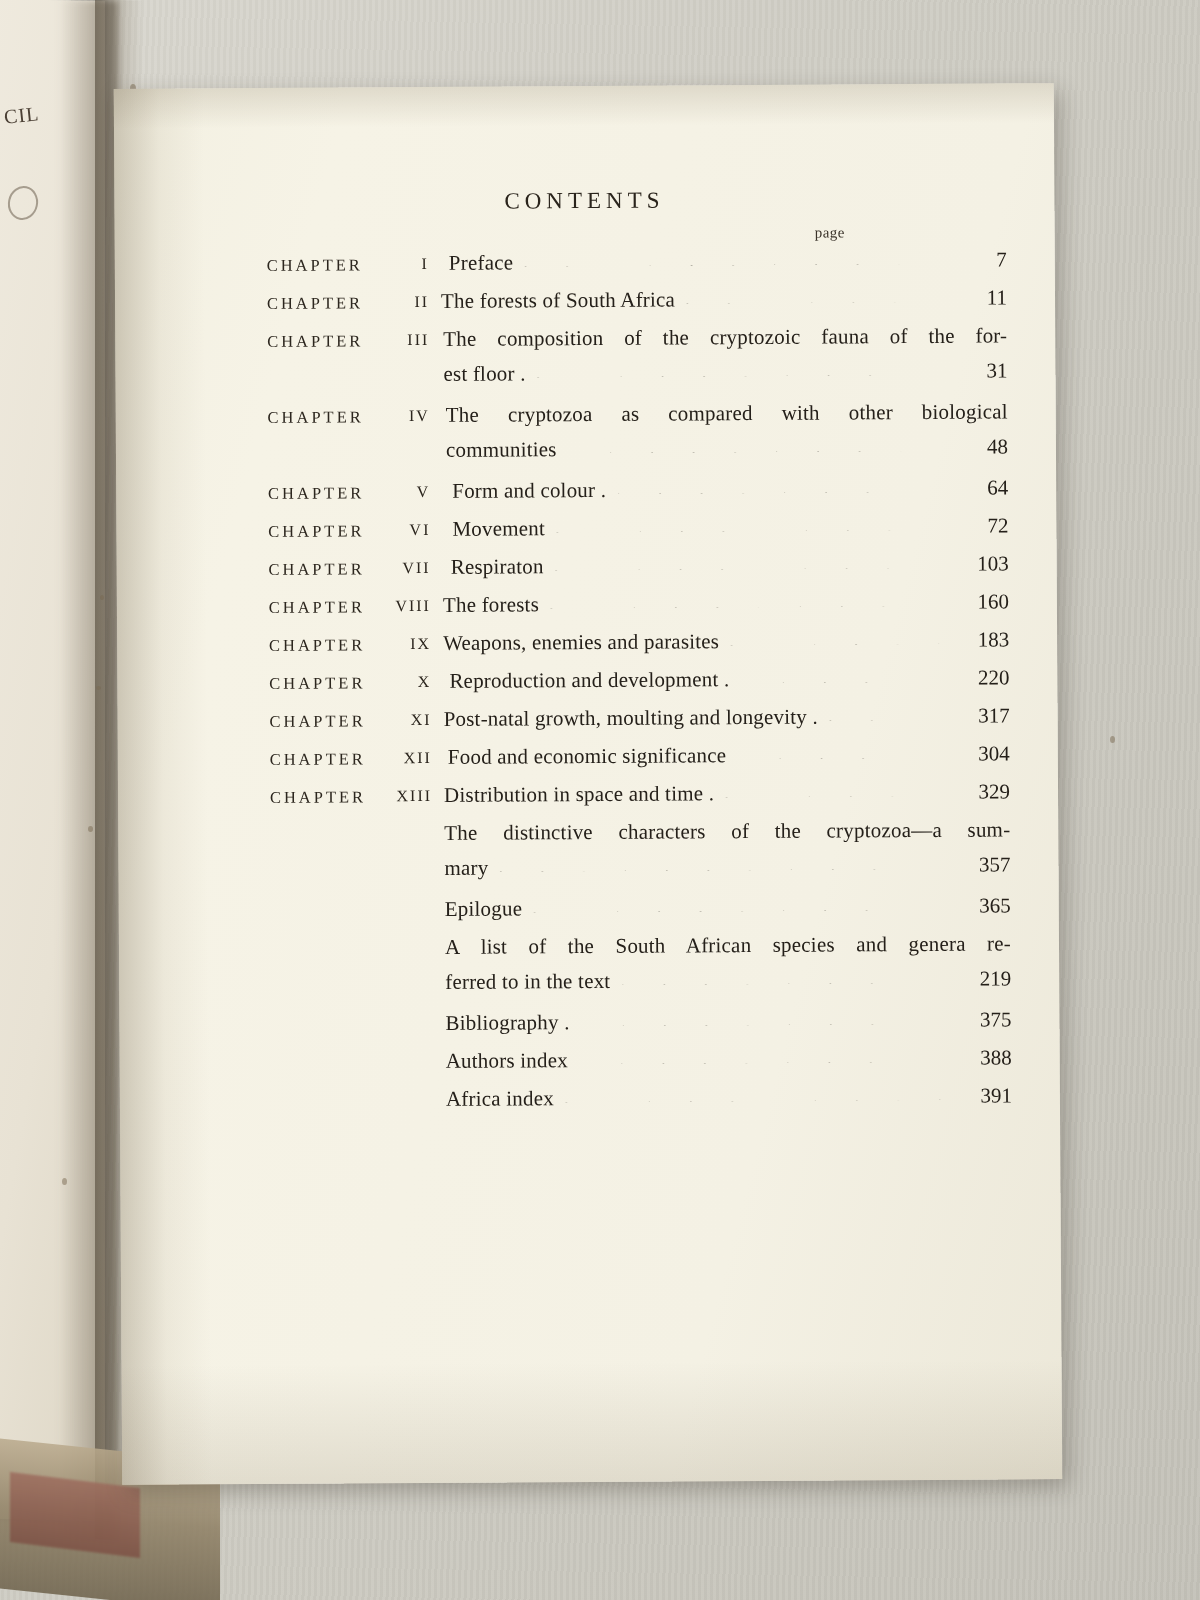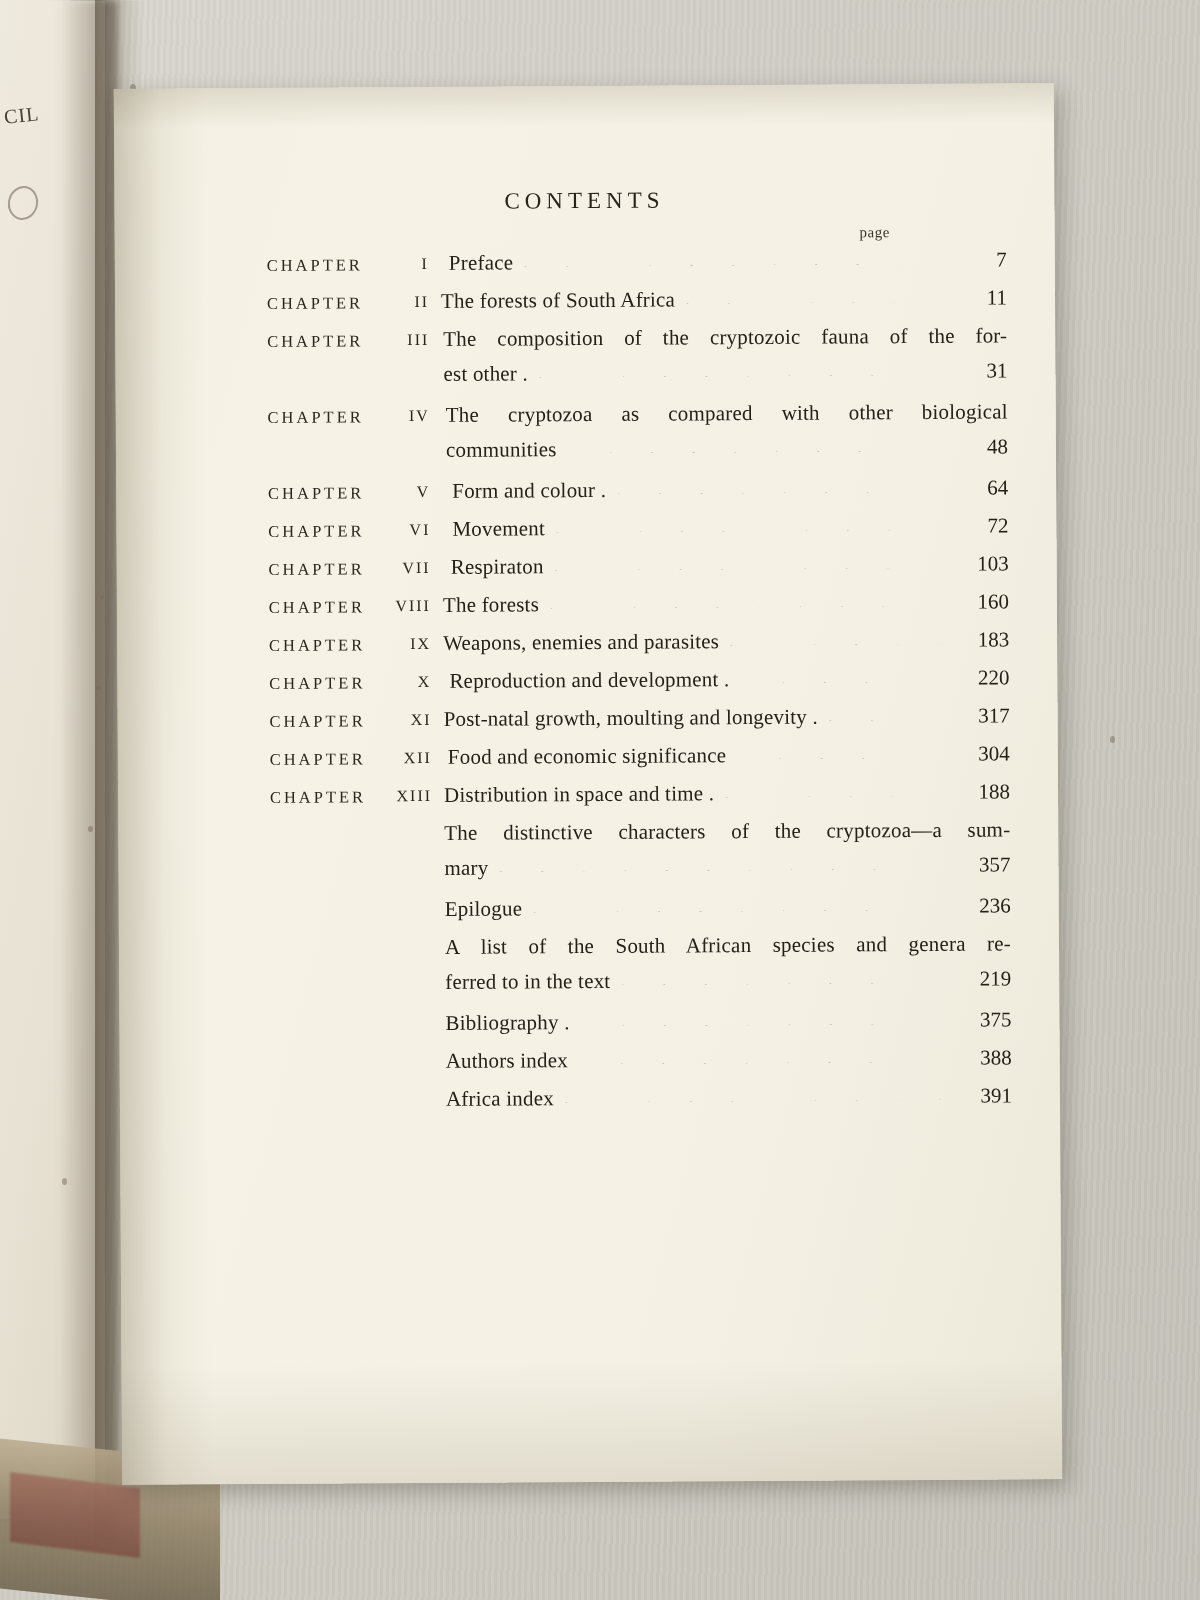--- a/index.html
+++ b/index.html
@@ -139,21 +139,21 @@
     width: 940px;
     text-align: center;
     font-size: 23px;
     letter-spacing: 5px;
     color: #2a241c;
   }
   .page-word {
     position: absolute;
     left: 700px; top: 140px;
     width: 120px;
-    text-align: center;
+    text-align: left;
     font-size: 15px;
     color: #3a332a;
     letter-spacing: 0.5px;
   }
 
   .toc {
     position: absolute;
     left: 52px;
     top: 164px;
     width: 840px;
@@ -290,21 +290,21 @@
             </div>
           </div>
           <div class="row two-line">
             <div class="chap">CHAPTER</div>
             <div class="num">III</div>
             <div class="body" style="padding-left: 2px;">
               <div class="line1">
                 <span class="txt spread">The composition of the cryptozoic fauna of the for-</span>
               </div>
               <div class="line2">
-                <span class="txt">est other .</span>
+                <span class="txt">est floor .</span>
                 <span class="leader"></span>
                 <span class="pg">31</span>
               </div>
             </div>
           </div>
           <div class="row two-line">
             <div class="chap">CHAPTER</div>
             <div class="num">IV</div>
             <div class="body" style="padding-left: 4px;">
               <div class="line1">
@@ -405,21 +405,21 @@
               </div>
             </div>
           </div>
           <div class="row">
             <div class="chap">CHAPTER</div>
             <div class="num">XIII</div>
             <div class="body" style="padding-left: 0px;">
               <div class="line1">
                 <span class="txt">Distribution in space and time .</span>
                 <span class="leader"></span>
-                <span class="pg">188</span>
+                <span class="pg">329</span>
               </div>
             </div>
           </div>
           <div class="row two-line nochap">
             <div class="chap"></div>
             <div class="num"></div>
             <div class="body" style="padding-left: 0px;">
               <div class="line1">
                 <span class="txt spread">The distinctive characters of the cryptozoa—a sum-</span>
               </div>
@@ -430,21 +430,21 @@
               </div>
             </div>
           </div>
           <div class="row nochap">
             <div class="chap"></div>
             <div class="num"></div>
             <div class="body" style="padding-left: 0px;">
               <div class="line1">
                 <span class="txt">Epilogue</span>
                 <span class="leader"></span>
-                <span class="pg">236</span>
+                <span class="pg">365</span>
               </div>
             </div>
           </div>
           <div class="row two-line nochap">
             <div class="chap"></div>
             <div class="num"></div>
             <div class="body" style="padding-left: 0px;">
               <div class="line1">
                 <span class="txt spread">A list of the South African species and genera re-</span>
               </div>

